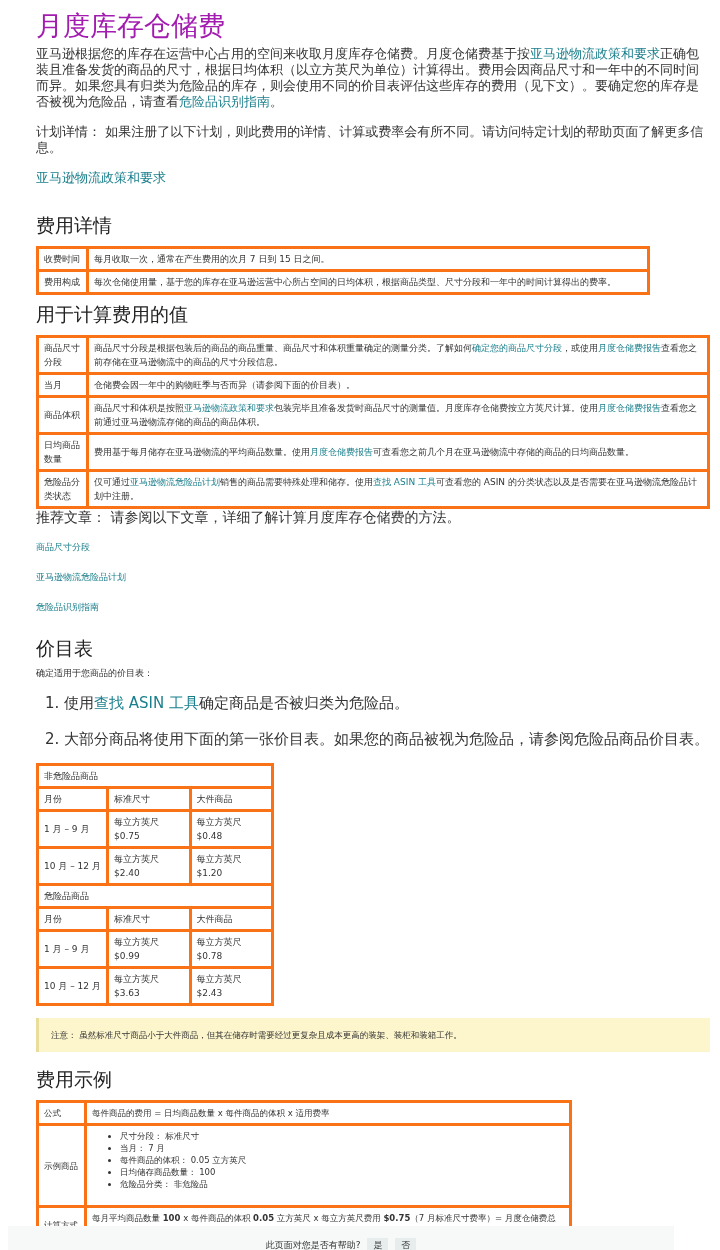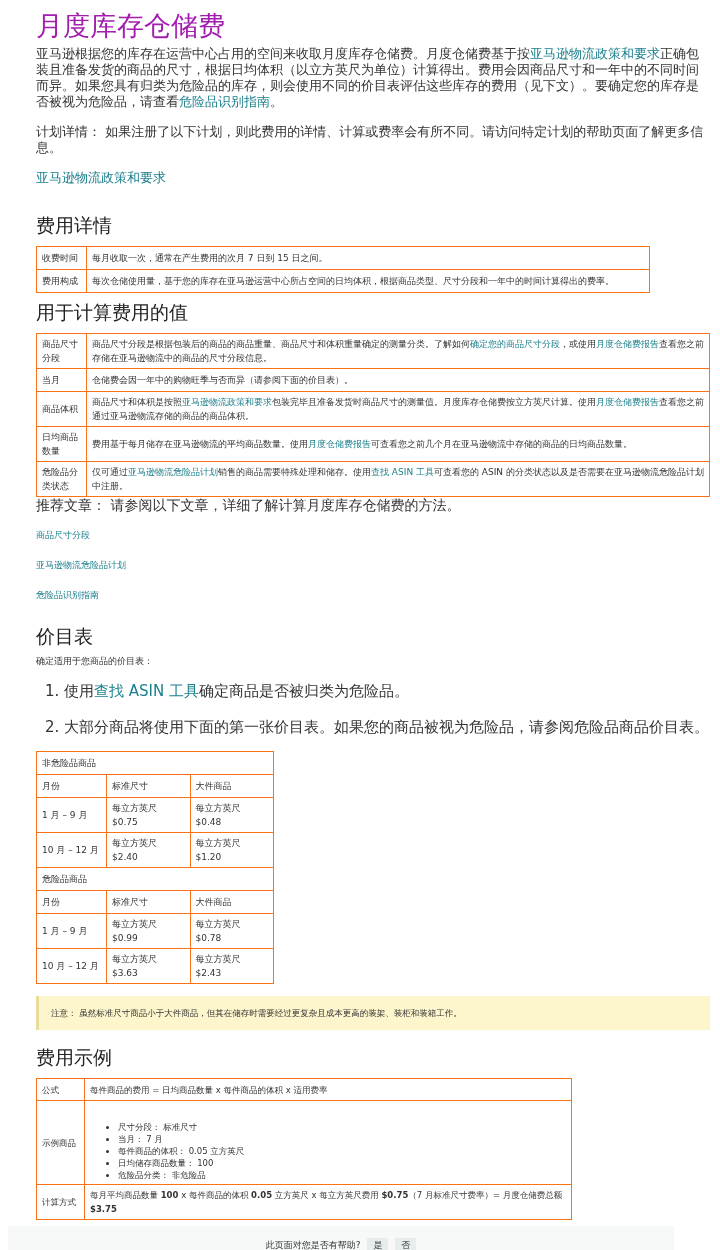--- a/index.html
+++ b/index.html
@@ -29,21 +29,21 @@
     font-size: 19px;
     margin: 0;
     color: #222;
     line-height: 26px;
   }
   p { margin: 0; }
   .intro { width: 672px; font-size: 13px; line-height: 16px; }
   .gap { height: 14px; }
   table { border-collapse: collapse; }
   td, th {
-    border: 1px solid #f97316;
+    border: 3px solid #f97316;
     padding: 3px 5px;
     vertical-align: middle;
     text-align: left;
     font-weight: normal;
     font-size: 9px;
     line-height: 14px;
   }
   .lbl { color: #333; }
   .tbl-fees { width: 614px; }
   .tbl-fees td { height: 23px; }
@@ -212,21 +212,21 @@
   <h2>费用示例</h2>
   <div style="height:8px"></div>
   <table class="tbl-example">
     <tbody>
         <tr>
       <td class="lbl" style="width:48px;height:22px">公式</td>
       <td>每件商品的费用 = 日均商品数量 x 每件商品的体积 x 适用费率</td>
     </tr>
     <tr>
       <td class="lbl">示例商品</td>
-      <td style="height:82px;vertical-align:top;padding-top:20px">
+      <td style="height:82px;vertical-align:top;padding-top:4px">
         <ul>
           <li>尺寸分段： 标准尺寸</li>
           <li>当月： 7 月</li>
           <li>每件商品的体积： 0.05 立方英尺</li>
           <li>日均储存商品数量： 100</li>
           <li>危险品分类： 非危险品</li>
         </ul>
       </td>
     </tr>
     <tr>

